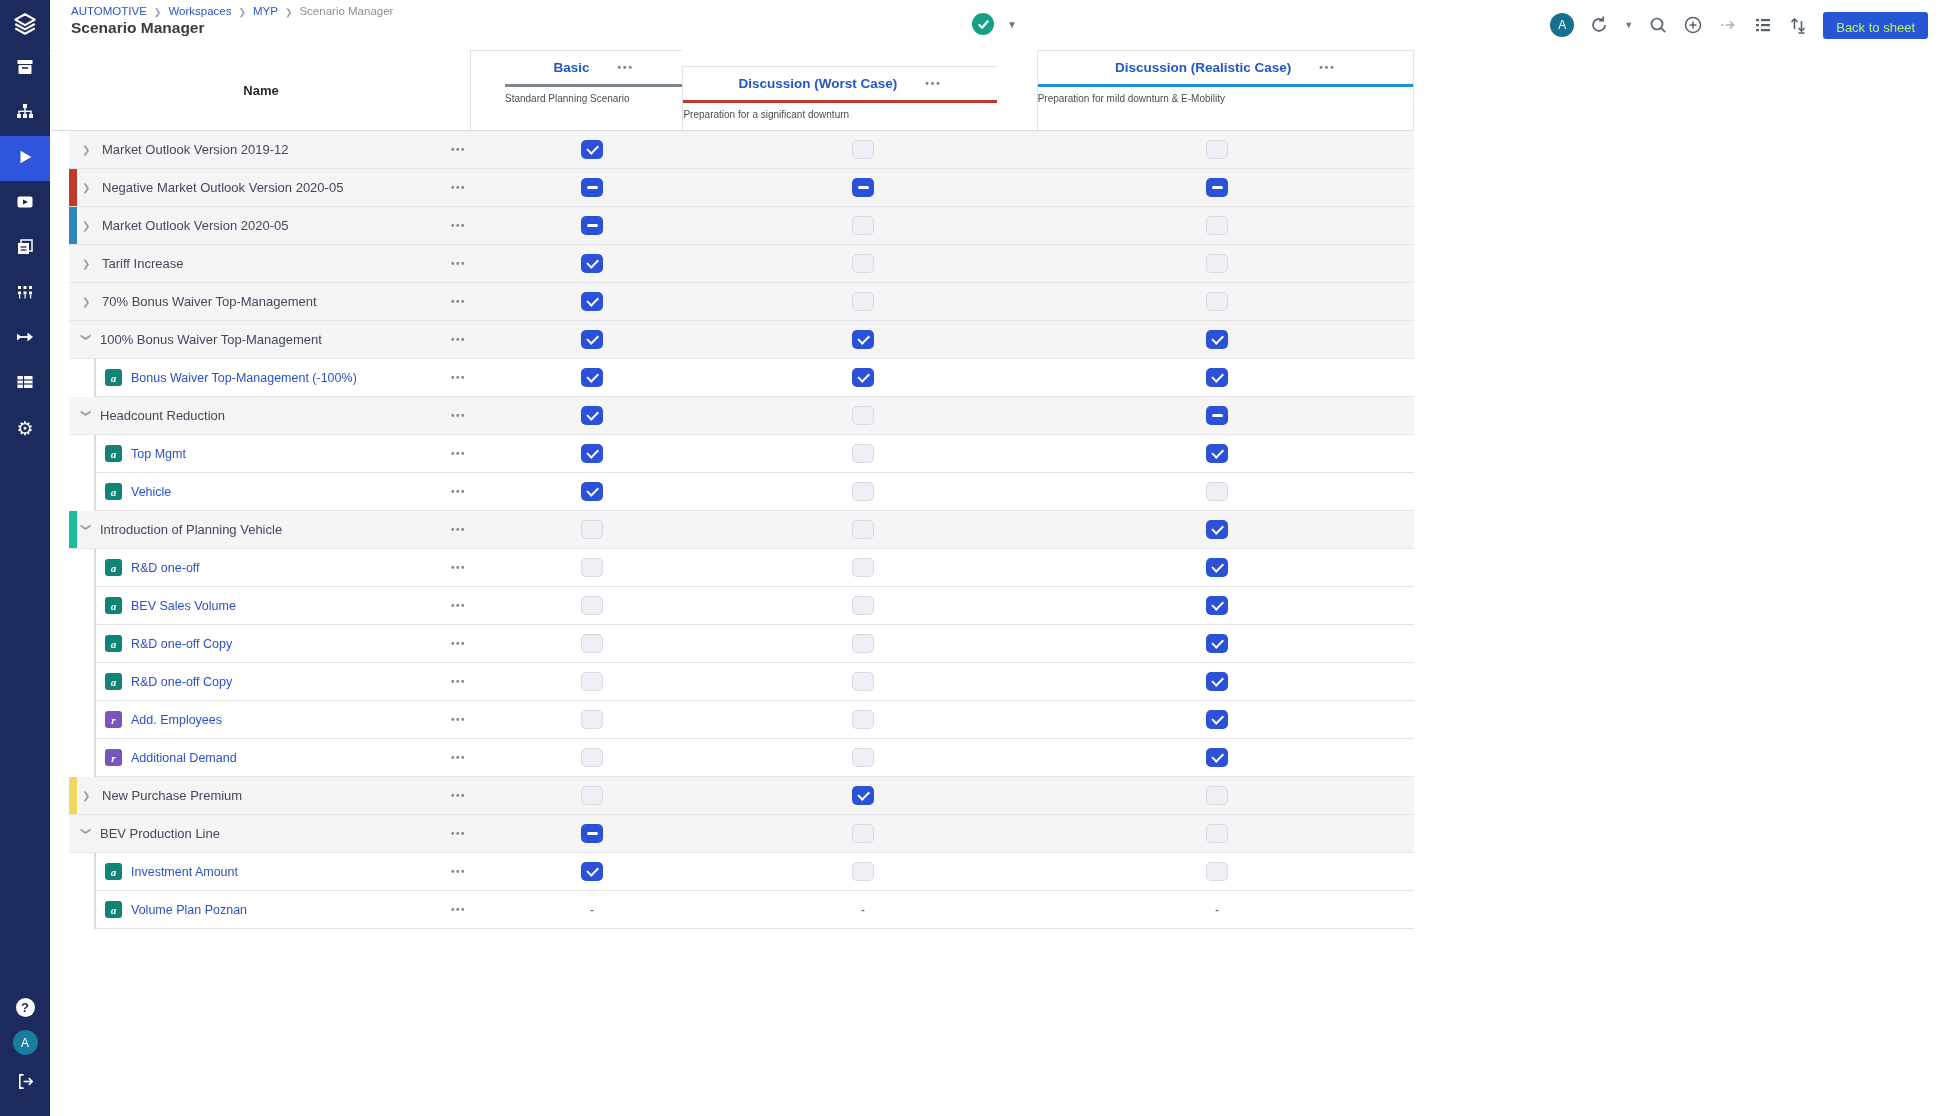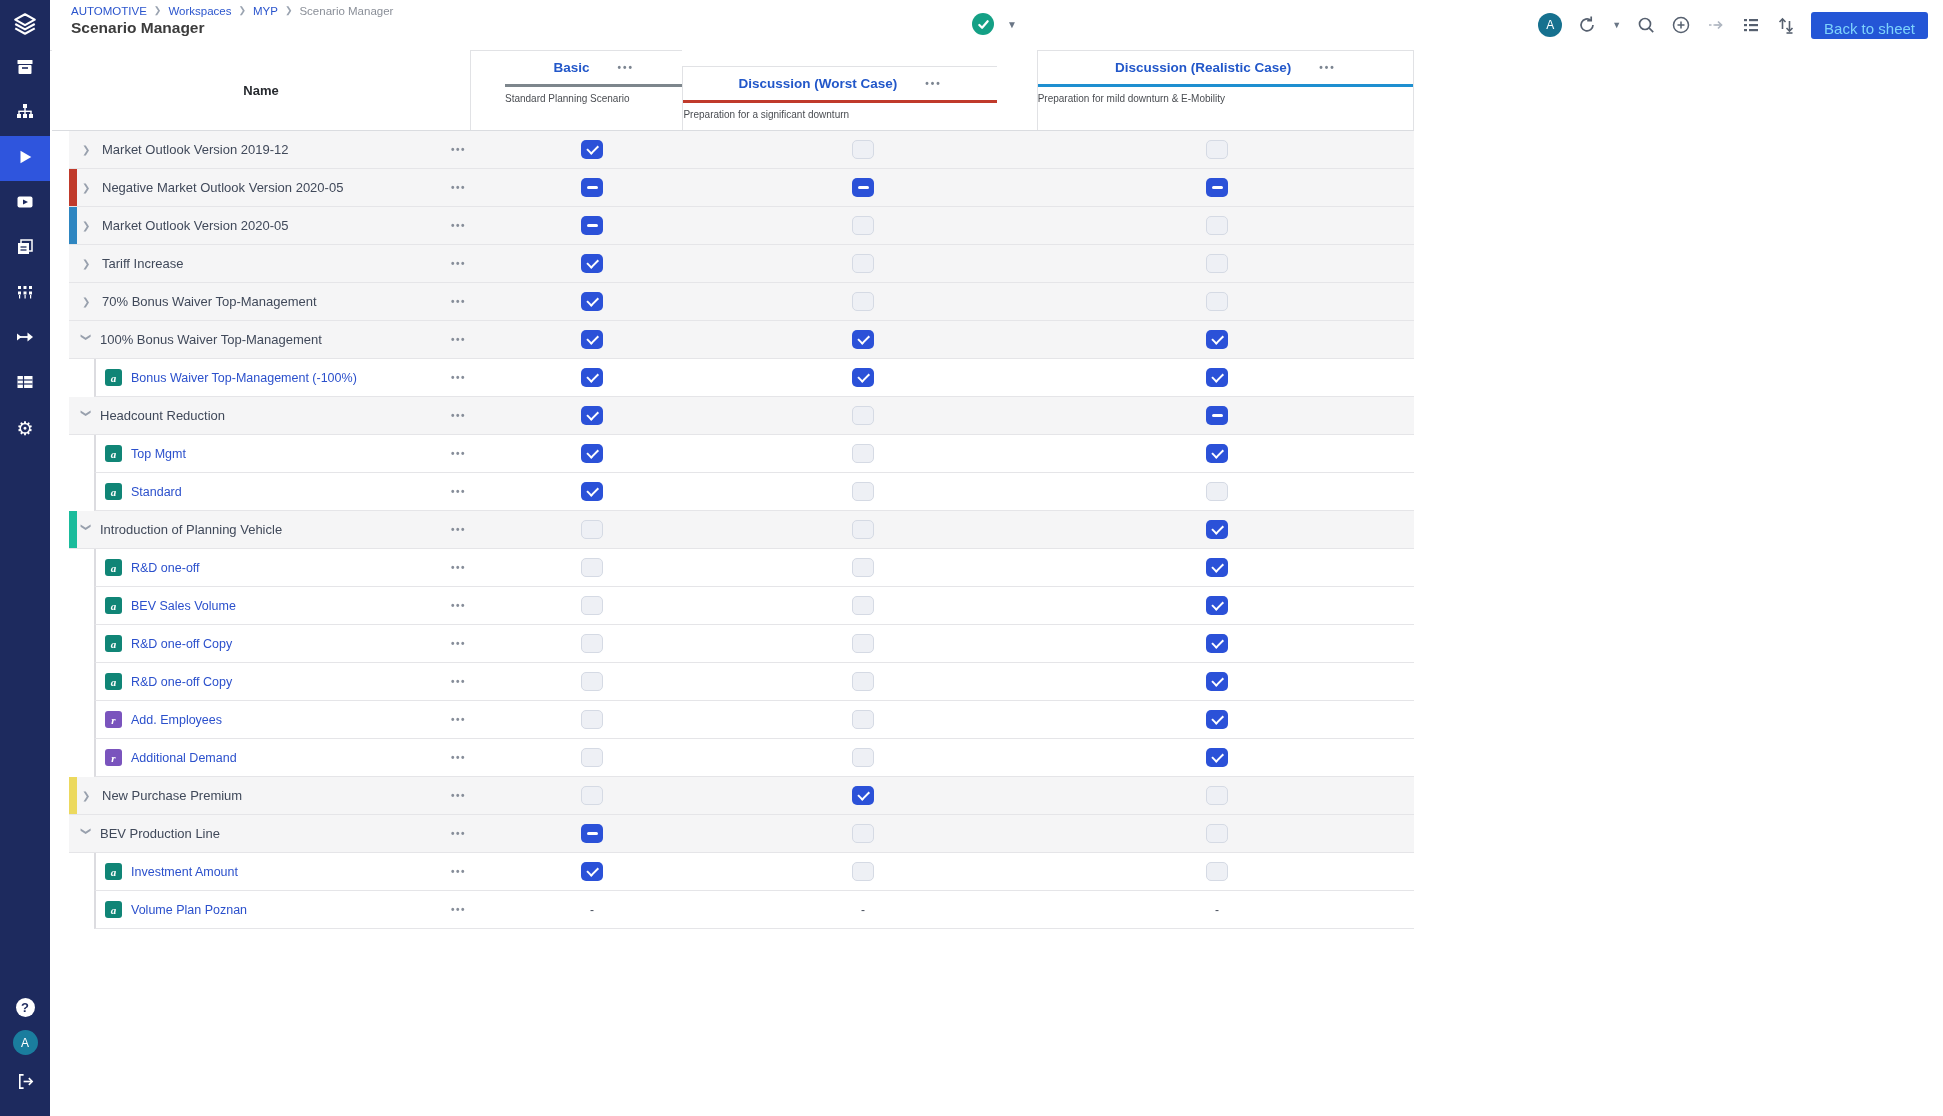--- a/index.html
+++ b/index.html
@@ -9,33 +9,33 @@
   .sidebar { position:absolute; left:0; top:0; width:50px; height:1116px; background:#1d2a5e; display:flex; flex-direction:column; align-items:center; z-index:10; }
   .sb-logo { width:50px; height:44px; display:flex; align-items:center; justify-content:center; margin-top:2px; }
   .sb-item { width:50px; height:45px; display:flex; align-items:center; justify-content:center; cursor:pointer; }
   .sb-item.active { background:#2f55dd; }
   .sb-bottom { margin-top:auto; display:flex; flex-direction:column; align-items:center; gap:13px; margin-bottom:18px; }
   .help-badge { width:19px; height:19px; border-radius:50%; background:#fff; color:#1d2a5e; font-weight:bold; font-size:13px; display:flex; align-items:center; justify-content:center; cursor:pointer; }
   .avatar-sm { width:25px; height:25px; border-radius:50%; background:#1a7d9e; color:#fff; font-size:12px; display:flex; align-items:center; justify-content:center; cursor:pointer; }
   .gear-glyph { color:#fff; font-size:19px; line-height:1; }
 
   
-  .breadcrumb { position:absolute; left:71px; top:5px; font-size:11.5px; color:#8a8f98; display:flex; align-items:flex-start; gap:7px; white-space:nowrap; }
+  .breadcrumb { position:absolute; left:71px; top:5px; font-size:11.5px; color:#8a8f98; display:flex; align-items:flex-end; gap:7px; white-space:nowrap; }
   .breadcrumb .bc-link { color:#2b55cd; cursor:pointer; }
   .breadcrumb .bc-sep { color:#9aa3b0; font-size:9px; }
   .page-title { position:absolute; left:71px; top:19px; font-size:15.5px; color:#3c3c3c; }
   .hline { position:absolute; left:50px; top:50px; width:1364px; height:1px; background:#e2e3e6; }
 
   .status-dd { position:absolute; left:972px; top:13px; display:flex; align-items:center; gap:13px; cursor:pointer; }
   .status-circle { width:22px; height:22px; border-radius:50%; background:#14a085; display:flex; align-items:center; justify-content:center; }
   .caret { color:#6a7686; font-size:10px; }
 
   .toolbar { position:absolute; right:15px; top:6px; height:38px; display:flex; align-items:center; gap:15px; }
   .tb-icon { display:flex; align-items:center; justify-content:center; cursor:pointer; }
-  .btn-primary { background:#2456d6; color:#7dd3fc; border:none; border-radius:3px; height:27px; padding:8px 13px; font-size:15px; font-family:"Liberation Sans",sans-serif; cursor:pointer; }
+  .btn-primary { background:#2456d6; color:#bef264; border:none; border-radius:3px; height:27px; padding:8px 13px; font-size:13px; font-family:"Liberation Sans",sans-serif; cursor:pointer; }
 
   
   .thead { position:absolute; left:52px; top:50px; width:1362px; height:81px; display:flex; border-bottom:1px solid #dadce0; background:#fff; }
   .th-name { width:431px; display:flex; align-items:center; justify-content:center; font-size:13px; font-weight:bold; color:#26292e; }
   .th-scen { border-left:1px solid #e1e2e5; border-top:1px solid #e1e2e5; }
   .th-scen:last-child { border-right:1px solid #e1e2e5;margin-left:40px; }
   .th-s1 { width:218px;padding-left:34px; } .th-s2 { width:324px;margin-top:16px; } .th-s3 { width:389px; }
   .th-title-row { height:33px; display:flex; align-items:center; justify-content:center; gap:28px; }
   .th-title { color:#2257c9; font-size:13.5px; font-weight:bold; cursor:pointer; }
   .th-dots { color:#7b8490; font-size:10px; letter-spacing:2px; font-weight:bold; cursor:pointer; }
@@ -326,21 +326,21 @@
     <div class="row child">
       <span class="badge" style="background: rgb(16, 133, 118);">a</span>
       <span class="cname">Top Mgmt</span>
       <span class="dots">•••</span>
       <span class="cb checked" style="left: 485px;"></span>
       <span class="cb unchecked" style="left: 756px;"></span>
       <span class="cb checked" style="left: 1110px;"></span>
     </div>
     <div class="row child">
       <span class="badge" style="background: rgb(16, 133, 118);">a</span>
-      <span class="cname">Standard</span>
+      <span class="cname">Vehicle</span>
       <span class="dots">•••</span>
       <span class="cb checked" style="left: 485px;"></span>
       <span class="cb unchecked" style="left: 756px;"></span>
       <span class="cb unchecked" style="left: 1110px;"></span>
     </div>
     <div class="row parent">
       <span class="bar" style="background: rgb(26, 188, 156);"></span>
       <span class="chevron exp">❯</span>
       <span class="pname">Introduction of Planning Vehicle</span>
       <span class="dots">•••</span>

